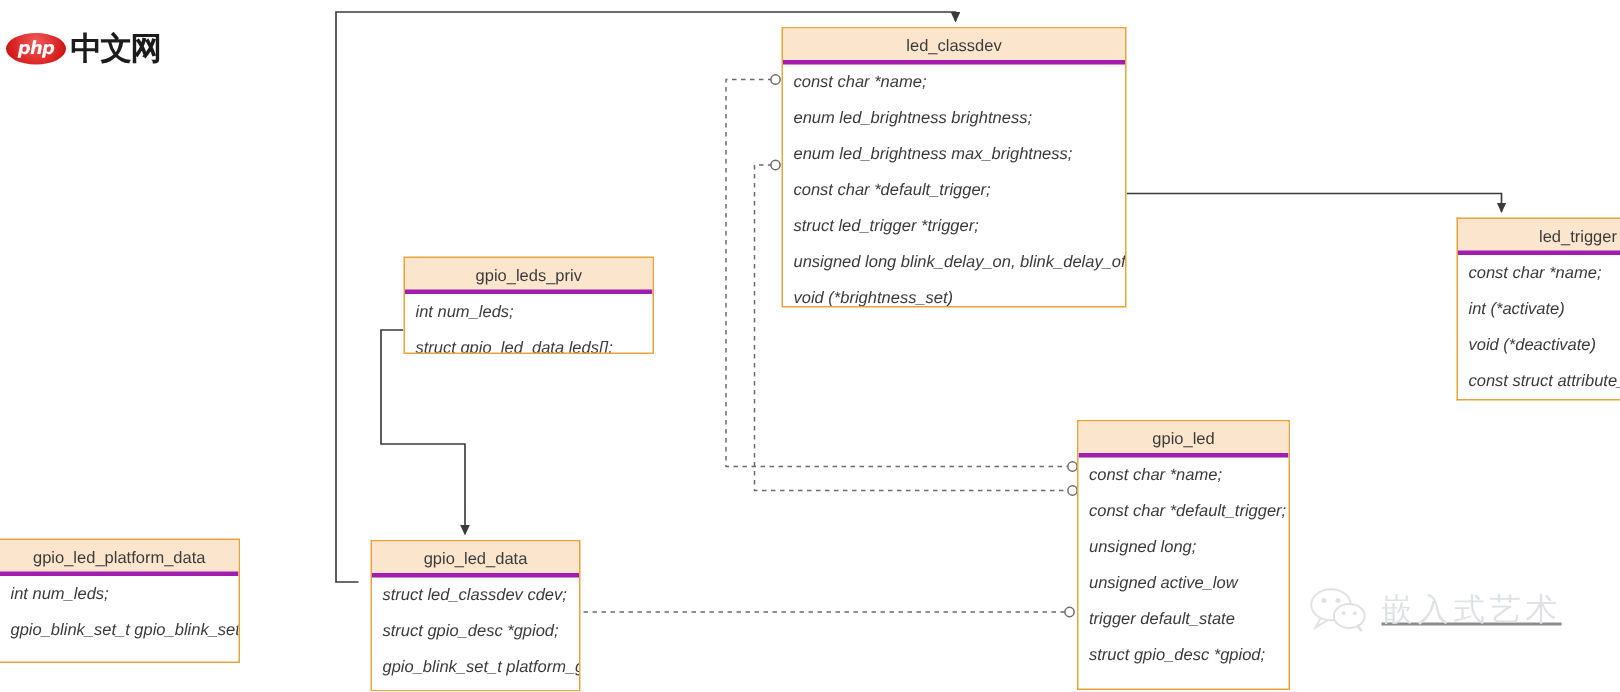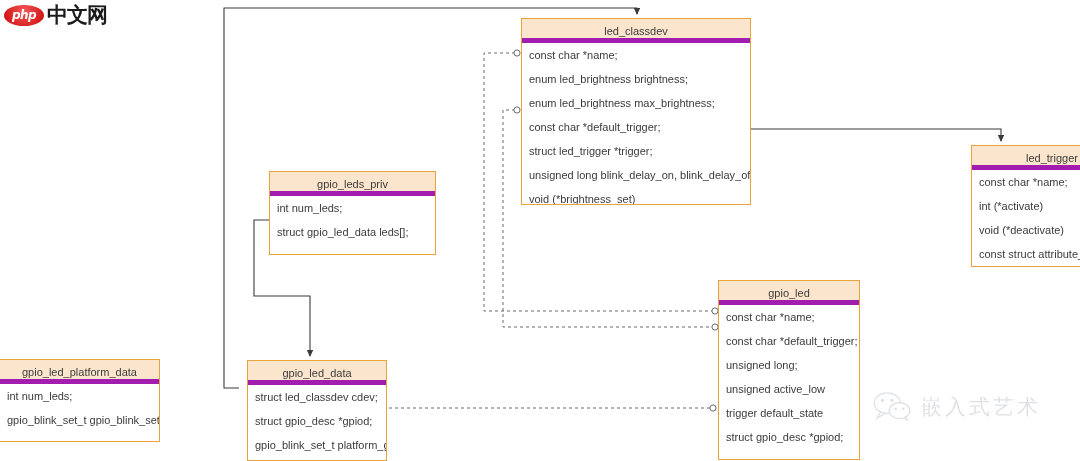--- a/index.html
+++ b/index.html
@@ -30,61 +30,62 @@
   .umlbox {
     position: absolute;
     box-sizing: border-box;
     border: 1px solid #e8a33d;
     background: #ffffff;
     overflow: hidden;
   }
   .umlbox .hdr {
     box-sizing: border-box;
     background: #fce5cd;
-    border-bottom: 5px solid #a21caf;
+    border-bottom: 3px solid #a21caf;
     color: #3b3b3b;
     font-size: 11px;
     text-align: center;
     line-height: 24px;
     height: 24px;
     white-space: nowrap;
     overflow: hidden;
   }
   .umlbox .rows {
     padding: 0;
   }
   .umlbox .row {
     box-sizing: border-box;
     color: #3b3b3b;
     font-size: 11px;
     line-height: 24px;
     height: 24px;
     padding-left: 7px;
     white-space: nowrap;
     overflow: hidden;
+    font-style: italic;
   }
   .umlbox .row.ellip {
     color: #9a9a9a;
     font-size: 10px;
     line-height: 20px;
     height: 20px;
   }
   
   #box-led_classdev   { left: 521px; top: 18px;  width: 230px; height: 187px; }
   #box-led_trigger    { left: 971px; top: 145px; width: 161px; height: 122px;
                         border-right: none; }
   #box-gpio_led       { left: 718px; top: 280px; width: 142px; height: 180px; }
-  #box-gpio_leds_priv { left: 269px; top: 171px; width: 167px; height: 84px; }
+  #box-gpio_leds_priv { left: 269px; top: 171px; width: 167px; height: 65px; }
   #box-gpio_led_data  { left: 247px; top: 360px; width: 140px; height: 101px; }
   #box-gpio_led_platform_data { left: -1px; top: 359px; width: 161px; height: 83px; }
 
   
   #php-logo {
     position: absolute;
-    left: 4px; top: 2px;
+    left: 4px; top: 19px;
     width: 104px; height: 26px;
     display: flex;
     align-items: center;
     gap: 3px;
   }
   #php-logo .badge {
     width: 40px; height: 21px;
     border-radius: 50%;
     background: radial-gradient(circle at 50% 30%, #f05a5a 0%, #d81d1d 70%, #a80f0f 100%);
     color: #ffffff;
@@ -101,23 +102,24 @@
     color: #1b1b1b;
     font-size: 21px;
     font-weight: bold;
     font-family: "DejaVu Sans", sans-serif;
     letter-spacing: -1px;
   }
   #wechat-watermark {
     position: absolute;
     left: 872px; top: 391px;
     display: flex;
-    align-items: flex-end;
+    align-items: center;
     gap: 9px;
     opacity: 0.45;
+    text-decoration: underline;
   }
   #wechat-watermark .wechat-mark { width: 40px; height: 30px; }
   #wechat-watermark .wmtext {
     color: #b9bec4;
     font-size: 21px;
     font-family: "DejaVu Sans", sans-serif;
     letter-spacing: 3px;
     white-space: nowrap;
   }
 </style>

